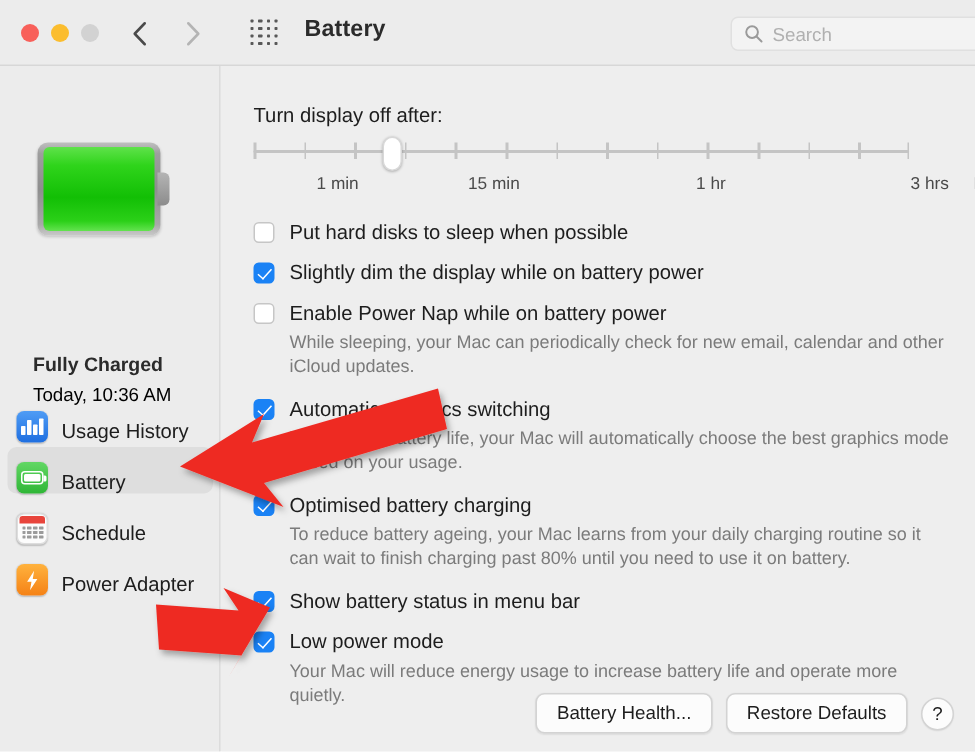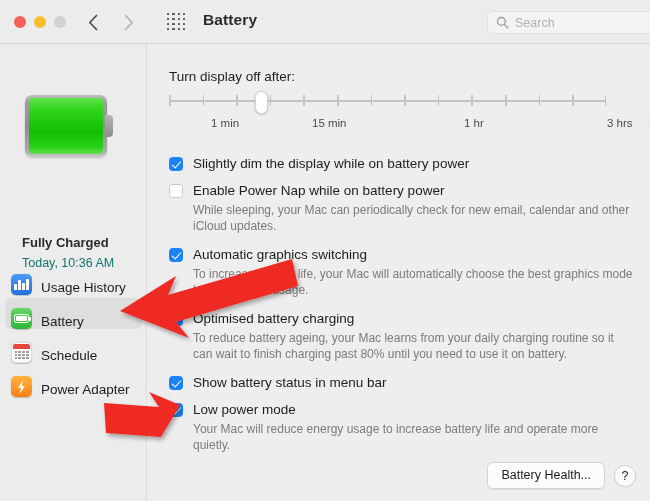--- a/index.html
+++ b/index.html
@@ -108,21 +108,21 @@
     border-radius: 0 4px 4px 0;
     background: linear-gradient(180deg,#b4b4b4,#8c8c8c);
   }
 
   .chargeTitle {
     position: absolute; left: 22px; top: 191px;
     font-size: 13px; font-weight: bold; color: #2b2b2b;
   }
   .chargeTime {
     position: absolute; left: 22px; top: 212px;
-    font-size: 12.5px; color: #0f766e;
+    font-size: 12.5px; color: #000000;
   }
 
   .navlist {
     position: absolute; left: 5px; top: 220px;
     width: 137px;
   }
   .navitem {
     display: flex; align-items: flex-end;
     height: 31px;
     padding-left: 6px;
@@ -421,20 +421,24 @@
         <span class="stl" style="left:0px">1 min</span>
         <span class="stl" style="left:101px">15 min</span>
         <span class="stl" style="left:253px">1 hr</span>
         <span class="stl" style="left:396px">3 hrs</span>
         <span class="stl" style="left:438px">Never</span>
       </div>
     </div>
 
     <div class="options">
 
+      <div class="optrow">
+        <span class="cbox off"></span>
+        <span class="optlabel">Put hard disks to sleep when possible</span>
+      </div>
       <div class="sp9"></div>
 
       <div class="optrow">
         <span class="cbox on"></span>
         <span class="optlabel">Slightly dim the display while on battery power</span>
       </div>
       <div class="sp9"></div>
 
       <div class="optrow">
         <span class="cbox off"></span>
@@ -470,20 +474,21 @@
         <span class="cbox on"></span>
         <span class="optlabel">Low power mode</span>
       </div>
       <div class="sp3"></div>
       <div class="opthelp">Your Mac will reduce energy usage to increase battery life and operate more quietly.</div>
 
     </div>
 
     <div class="footer">
       <button class="btn">Battery Health...</button>
+      <button class="btn">Restore Defaults</button>
       <button class="helpbtn">?</button>
     </div>
 
   </div>
 
   <svg class="annot" viewBox="0 0 650 501" aria-hidden="true">
     <defs>
       <filter id="arrShadow" x="-30%" y="-30%" width="180%" height="180%">
         <feDropShadow dx="2" dy="3" stdDeviation="2.2" flood-color="#000000" flood-opacity="0.32"></feDropShadow>
       </filter>

